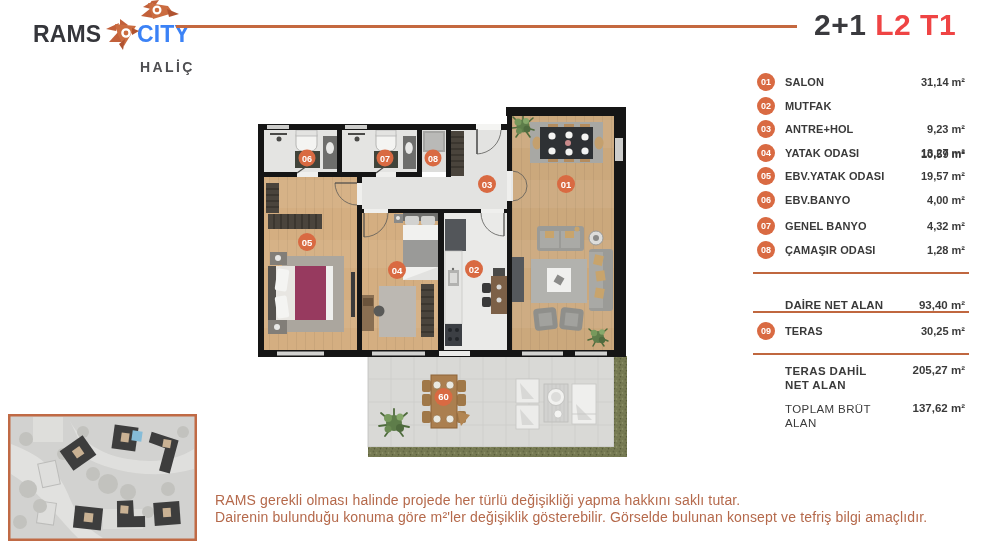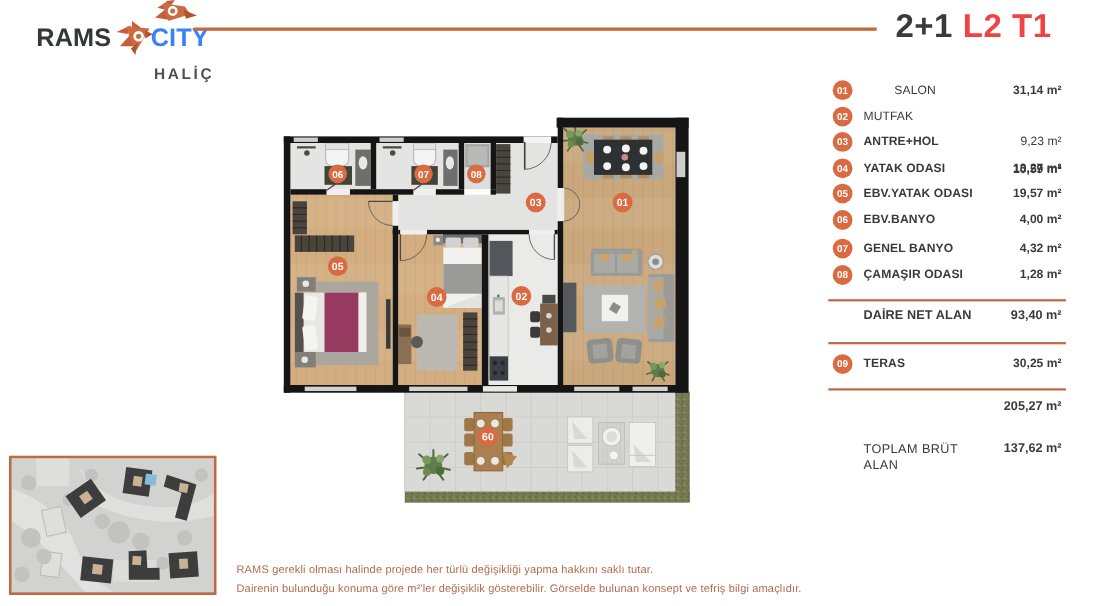--- a/index.html
+++ b/index.html
@@ -558,34 +558,34 @@
   <g transform="rotate(180 443.5 397)">
       <circle cx="443.5" cy="397" r="9" fill="#d96a42"></circle>
       <text x="443.5" y="400.5" font-size="9.5" font-weight="bold" fill="#fff" text-anchor="middle" font-family="Liberation Sans,sans-serif">09</text>
     </g>
 </svg>
 
 <div class="abs" style="left:748px;top:60px;width:222px;height:380px;font-size:11px;color:#3a3a3a;">
 
   <div class="abs" style="left:0;top:13px;width:222px;height:18px;">
     <span class="abs" style="left:9px;top:0;width:18px;height:18px;border-radius:50%;background:#d96a42;color:#fff;font-size:9px;font-weight:bold;text-align:center;line-height:18px;">01</span>
-    <span class="abs" style="left:37px;top:3px;font-weight:400;letter-spacing:0.1px;margin-left:28px;">SALON</span>
+    <span class="abs" style="left:37px;top:3px;font-weight:700;letter-spacing:0.1px;">SALON</span>
     <span class="abs" style="right:5px;top:3px;font-weight:700;">31,14 m²</span>
   </div>
 
   <div class="abs" style="left:0;top:36.5px;width:222px;height:18px;">
     <span class="abs" style="left:9px;top:0;width:18px;height:18px;border-radius:50%;background:#d96a42;color:#fff;font-size:9px;font-weight:bold;text-align:center;line-height:18px;">02</span>
-    <span class="abs" style="left:37px;top:3px;font-weight:400;letter-spacing:0.1px;">MUTFAK</span>
+    <span class="abs" style="left:37px;top:3px;font-weight:700;letter-spacing:0.1px;">MUTFAK</span>
     <span class="abs" style="right:5px;top:3px;font-weight:700;margin-top:48px;">10,59 m²</span>
   </div>
 
   <div class="abs" style="left:0;top:60px;width:222px;height:18px;">
     <span class="abs" style="left:9px;top:0;width:18px;height:18px;border-radius:50%;background:#d96a42;color:#fff;font-size:9px;font-weight:bold;text-align:center;line-height:18px;">03</span>
     <span class="abs" style="left:37px;top:3px;font-weight:700;letter-spacing:0.1px;">ANTRE+HOL</span>
-    <span class="abs" style="right:5px;top:3px;font-weight:400;">9,23 m²</span>
+    <span class="abs" style="right:5px;top:3px;font-weight:700;">9,23 m²</span>
   </div>
 
   <div class="abs" style="left:0;top:83.5px;width:222px;height:18px;">
     <span class="abs" style="left:9px;top:0;width:18px;height:18px;border-radius:50%;background:#d96a42;color:#fff;font-size:9px;font-weight:bold;text-align:center;line-height:18px;">04</span>
     <span class="abs" style="left:37px;top:3px;font-weight:700;letter-spacing:0.1px;">YATAK ODASI</span>
     <span class="abs" style="right:5px;top:3px;font-weight:700;">13,27 m²</span>
   </div>
 
   <div class="abs" style="left:0;top:107px;width:222px;height:18px;">
     <span class="abs" style="left:9px;top:0;width:18px;height:18px;border-radius:50%;background:#d96a42;color:#fff;font-size:9px;font-weight:bold;text-align:center;line-height:18px;">05</span>
@@ -606,36 +606,37 @@
   </div>
 
   <div class="abs" style="left:0;top:181px;width:222px;height:18px;">
     <span class="abs" style="left:9px;top:0;width:18px;height:18px;border-radius:50%;background:#d96a42;color:#fff;font-size:9px;font-weight:bold;text-align:center;line-height:18px;">08</span>
     <span class="abs" style="left:37px;top:3px;font-weight:700;letter-spacing:0.1px;">ÇAMAŞIR ODASI</span>
     <span class="abs" style="right:5px;top:3px;font-weight:700;">1,28 m²</span>
   </div>
 
   <div class="abs" style="left:5px;top:212px;width:216px;height:2px;background:#c0673f;"></div>
 
-  <div class="abs" style="left:0;top:218px;width:222px;height:18px;">
+  <div class="abs" style="left:0;top:236px;width:222px;height:18px;">
     <span class="abs" style="left:37px;top:3px;font-weight:700;font-size:11.5px;letter-spacing:0.1px;">DAİRE NET ALAN</span>
     <span class="abs" style="right:5px;top:3px;font-weight:700;font-size:11.5px;">93,40 m²</span>
   </div>
 
   <div class="abs" style="left:5px;top:251px;width:216px;height:2px;background:#c0673f;"></div>
 
   <div class="abs" style="left:0;top:262px;width:222px;height:18px;">
     <span class="abs" style="left:9px;top:0;width:18px;height:18px;border-radius:50%;background:#d96a42;color:#fff;font-size:9px;font-weight:bold;text-align:center;line-height:18px;">09</span>
     <span class="abs" style="left:37px;top:3px;font-weight:700;letter-spacing:0.1px;text-align:right;">TERAS</span>
     <span class="abs" style="right:5px;top:3px;font-weight:700;">30,25 m²</span>
   </div>
 
   <div class="abs" style="left:5px;top:293px;width:216px;height:2px;background:#c0673f;"></div>
 
   <div class="abs" style="left:0;top:301px;width:222px;height:32px;">
+    <span class="abs" style="left:37px;top:3px;font-weight:700;font-size:11.5px;letter-spacing:0.4px;line-height:14px;">TERAS DAHİL<br>NET ALAN</span>
     <span class="abs" style="right:5px;top:3px;font-weight:700;font-size:11.5px;">205,27 m²</span>
   </div>
 
   <div class="abs" style="left:0;top:339px;width:222px;height:32px;">
     <span class="abs" style="left:37px;top:3px;font-weight:400;font-size:11.5px;letter-spacing:0.4px;line-height:14px;">TOPLAM BRÜT<br>ALAN</span>
     <span class="abs" style="right:5px;top:3px;font-weight:700;font-size:11.5px;">137,62 m²</span>
   </div>
 </div>
 
 <svg class="abs" style="left:8px;top:414px;" width="189" height="127" viewBox="0 0 189 127">
@@ -692,16 +693,16 @@
     <path d="M108,88 L124,86 L126,102 L137,101 L138,112 L110,114 Z" fill="#3d3d3d"></path>
     <rect x="112" y="92" width="8" height="8" fill="#c9b193"></rect>
   </g>
 
   <g transform="rotate(-4 159 100)">
     <rect x="146" y="88" width="26" height="23" fill="#3d3d3d"></rect>
     <rect x="155" y="94" width="8" height="9" fill="#c9b193"></rect>
   </g>
 </svg>
 
-<div class="abs" style="left:215px;top:511px;font-size:10px;line-height:16.5px;color:#b5694b;letter-spacing:0.15px;">
+<div class="abs" style="left:215px;top:492px;font-size:14px;line-height:16.5px;color:#b5694b;letter-spacing:0.15px;">
   RAMS gerekli olması halinde projede her türlü değişikliği yapma hakkını saklı tutar.<br>
   Dairenin bulunduğu konuma göre m²'ler değişiklik gösterebilir. Görselde bulunan konsept ve tefriş bilgi amaçlıdır.
 </div>
 
 </body></html>

